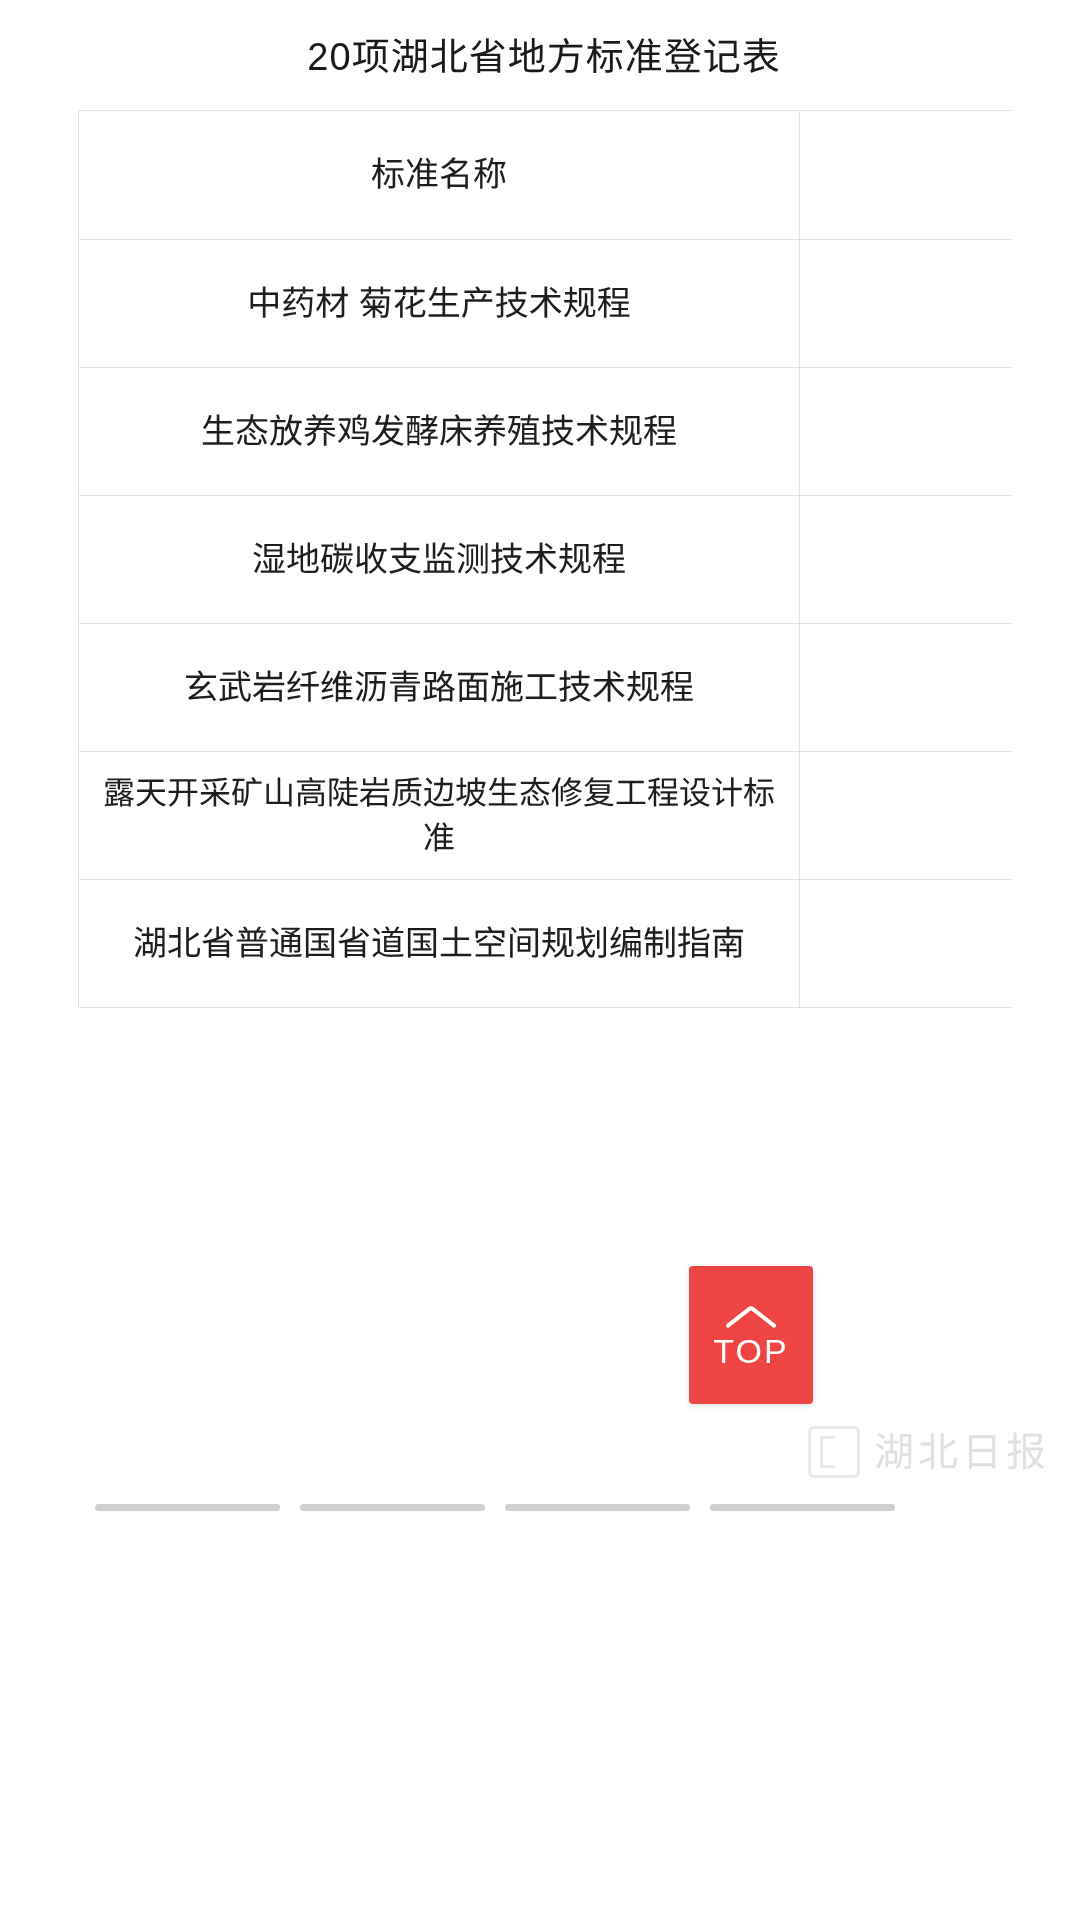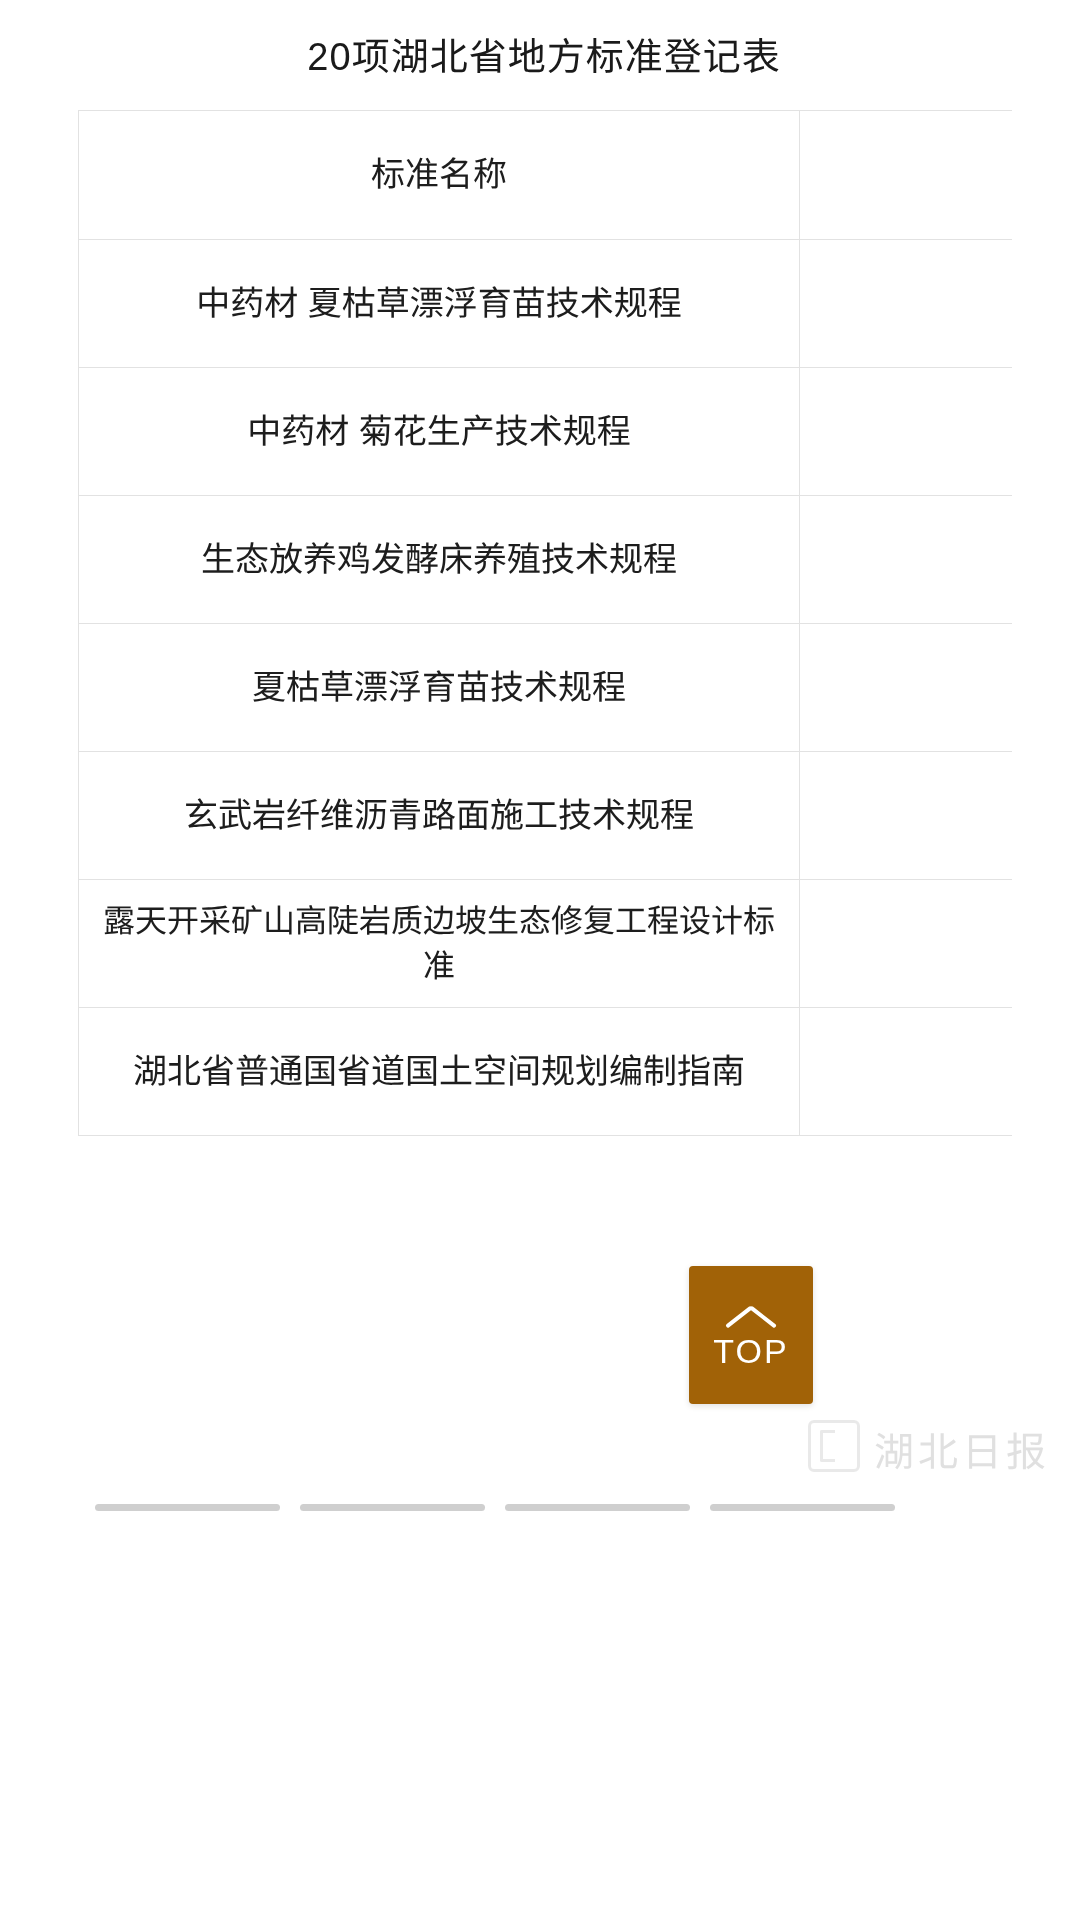--- a/index.html
+++ b/index.html
@@ -76,21 +76,21 @@
     font-size: 32px;
   }
 
   
   .top-button {
     position: absolute;
     left: 689px;
     top: 1266px;
     width: 124px;
     height: 138px;
-    background: #a16207;
+    background: #ef4444;
     border: none;
     border-radius: 4px;
     color: #ffffff;
     display: flex;
     flex-direction: column;
     align-items: center;
     justify-content: center;
     cursor: pointer;
     box-shadow: 0 2px 6px rgba(0,0,0,0.12);
   }
@@ -126,21 +126,21 @@
     letter-spacing: 2px;
     line-height: 1;
   }
 
   
   .watermark {
     position: absolute;
     right: 30px;
     bottom: 48px;
     display: flex;
-    align-items: flex-start;
+    align-items: flex-end;
     gap: 14px;
     opacity: 0.30;
     user-select: none;
   }
   .watermark .wm-logo {
     width: 46px;
     height: 46px;
     border: 3px solid #b9b9b9;
     border-radius: 6px;
     position: relative;
@@ -191,33 +191,29 @@
   <div class="page-title">20项湖北省地方标准登记表</div>
 
   <div class="table-wrap">
     <table class="std-table">
       <tbody>
         <tr class="header-row">
           <td class="name-col">标准名称</td>
           <td class="extra-col"></td>
         </tr>
         <tr>
-          <td class="name-col">中药材 夏枯草漂浮育苗技术规程</td>
-          <td class="extra-col"></td>
-        </tr>
-        <tr>
           <td class="name-col">中药材 菊花生产技术规程</td>
           <td class="extra-col"></td>
         </tr>
         <tr>
           <td class="name-col">生态放养鸡发酵床养殖技术规程</td>
           <td class="extra-col"></td>
         </tr>
         <tr>
-          <td class="name-col">夏枯草漂浮育苗技术规程</td>
+          <td class="name-col">湿地碳收支监测技术规程</td>
           <td class="extra-col"></td>
         </tr>
         <tr>
           <td class="name-col">玄武岩纤维沥青路面施工技术规程</td>
           <td class="extra-col"></td>
         </tr>
         <tr>
           <td class="name-col small">露天开采矿山高陡岩质边坡生态修复工程设计标准</td>
           <td class="extra-col"></td>
         </tr>

